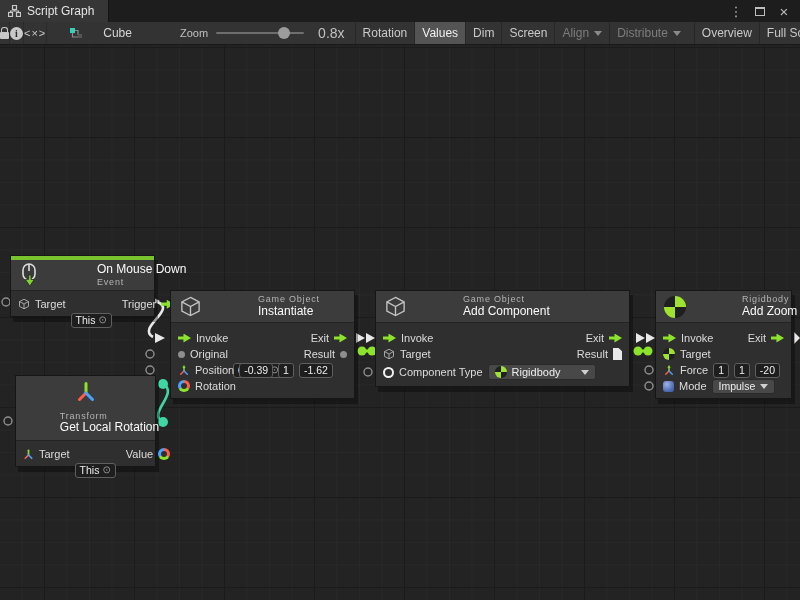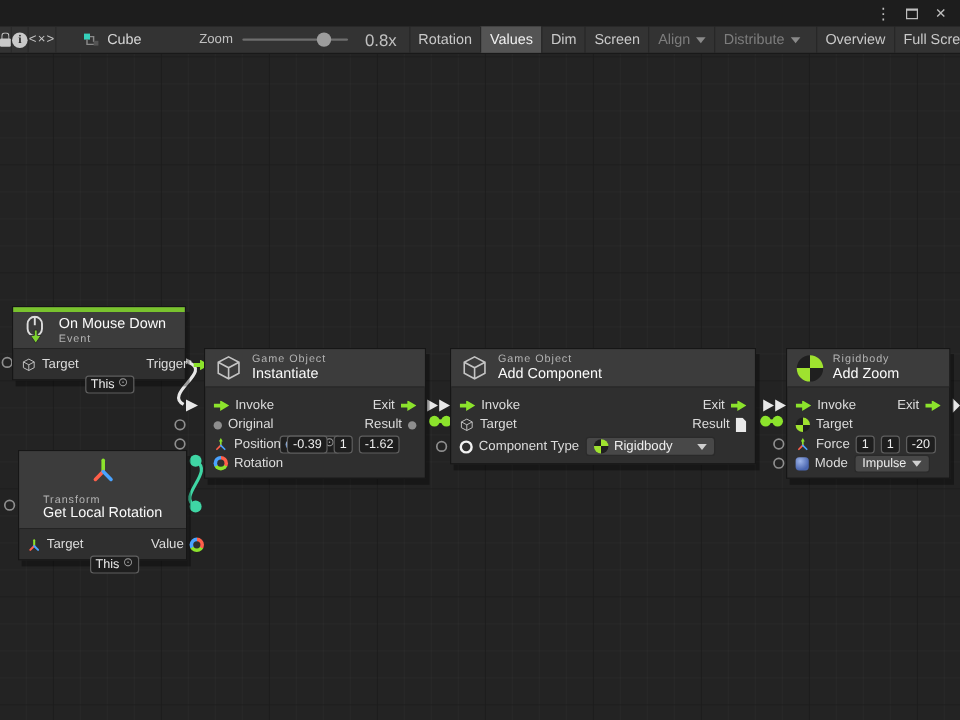--- a/index.html
+++ b/index.html
@@ -20,21 +20,21 @@
   
   .toolbar { position:absolute; top:22px; left:0; right:0; height:23px; background:#333333;
     display:flex; align-items:stretch; color:#c9c9c9; font-size:12px; border-bottom:1px solid #191919; }
   .tb-icon-btn { display:flex; align-items:center; justify-content:center; border-right:1px solid #2a2a2a; }
   .tb-lock { width:27px; } .tb-info { width:32px; } .tb-code { width:100px; color:#c9c9c9; font-size:11px; letter-spacing:1px; }
   .lockglyph { width:9px; height:7px; background:#c9c9c9; border-radius:1px; position:relative; margin-top:4px; }
   .lockglyph::before { content:''; position:absolute; top:-5px; left:1px; width:5px; height:5px;
     border:1.4px solid #c9c9c9; border-bottom:none; border-radius:3px 3px 0 0; }
   .infoglyph { width:13px; height:13px; border-radius:50%; background:#c9c9c9; color:#2b2b2b;
     font-size:10px; font-weight:bold; display:flex; align-items:center; justify-content:center; font-family:"Liberation Serif", serif; }
-  .graph-ref { display:flex; align-items:center; gap:6px; margin-left:22px; color:#d6d6d6; }
+  .graph-ref { display:flex; align-items:center; gap:20px; margin-left:22px; color:#d6d6d6; }
   .zoom-group { display:flex; align-items:center; gap:8px; margin-left:48px; color:#c0c0c0; font-size:11px; }
   .zoom-track { position:relative; width:88px; height:2px; background:#6e6e6e; border-radius:1px; }
   .zoom-handle { position:absolute; top:-5px; left:70%; width:12px; height:12px; border-radius:50%; background:#9c9c9c; }
   .zoom-value { margin-left:6px; font-size:14px; color:#c0c0c0; }
   .tb-buttons { display:flex; align-items:stretch; margin-left:10px; }
   .tb-btn { display:flex; align-items:center; padding:0 7px; border-left:1px solid #272727; white-space:nowrap; }
   .tb-btn.active { background:#545454; color:#f0f0f0; }
   .tb-btn.disabled { color:#7d7d7d; }
   .caret { width:0; height:0; border-left:4px solid transparent; border-right:4px solid transparent;
     border-top:5px solid #8a8a8a; margin-left:5px; }
@@ -50,21 +50,21 @@
     background-size:90px 90px, 90px 90px, 22.5px 22.5px, 22.5px 22.5px;
     background-position:44px 2px, 44px 2px, 44px 2px, 44px 2px; }
   .wires { position:absolute; inset:0; pointer-events:none; }
 
   
   .node { position:absolute; background:#2f2f2f; border:1px solid #161616;
     box-shadow:3px 5px 0 rgba(0,0,0,0.33); }
   .event-bar { height:4px; background:#79c32e; }
   .node-header { background:#3c3c3c; display:flex; align-items:center; gap:8px; padding:4px 8px;
     border-bottom:1px solid #232323; }
-  .hdr-titles { display:flex; flex-direction:column; justify-content:center; line-height:1.15; }
+  .hdr-titles { display:flex; flex-direction:column; justify-content:center; line-height:1.15;margin-left:48px; }
   .node-sub { font-size:9px; color:#b4b4b4; letter-spacing:0.8px; white-space:nowrap; overflow:hidden; }
   .node-title { font-size:12px; color:#fafafa; white-space:nowrap; }
   .node-body { padding:7px 0 4px; }
   .row { display:flex; align-items:center; height:16px; padding:0 7px; gap:5px;
     font-size:11px; color:#dcdcdc; white-space:nowrap; }
   .spacer { flex:1; }
 
   
   .flow-arrow { display:inline-block; width:13px; height:9px; background:#8ce32c; flex:none;
     clip-path:polygon(0 32%, 42% 32%, 42% 0, 100% 50%, 42% 100%, 42% 68%, 0 68%); }
@@ -93,20 +93,29 @@
   .dd-caret { width:0; height:0; border-left:4px solid transparent; border-right:4px solid transparent;
     border-top:5px solid #cfcfcf; }
   svg.icon { flex:none; display:block; }
 </style>
 </head>
 <body>
 
 <div class="app">
 
   <div class="titlebar">
+    <div class="tab">
+      <svg class="icon" width="13" height="12" viewBox="0 0 13 12">
+        <rect x="4.5" y="0.5" width="4" height="4" fill="none" stroke="#c9c9c9" stroke-width="1.2"></rect>
+        <rect x="0.5" y="7.5" width="4" height="4" fill="none" stroke="#c9c9c9" stroke-width="1.2"></rect>
+        <rect x="8.5" y="7.5" width="4" height="4" fill="none" stroke="#c9c9c9" stroke-width="1.2"></rect>
+        <path d="M6.5 4.5 V6 M2.5 7.5 V6 H10.5 V7.5" fill="none" stroke="#c9c9c9" stroke-width="1.1"></path>
+      </svg>
+      <span>Script Graph</span>
+    </div>
     <div class="win-controls">
       <span class="wc">⋮</span>
       <span class="wc">
           <span class="maxbox"></span>
         </span>
       <span class="wc" style="font-size:15px;">×</span>
     </div>
   </div>
 
   <div class="toolbar">

